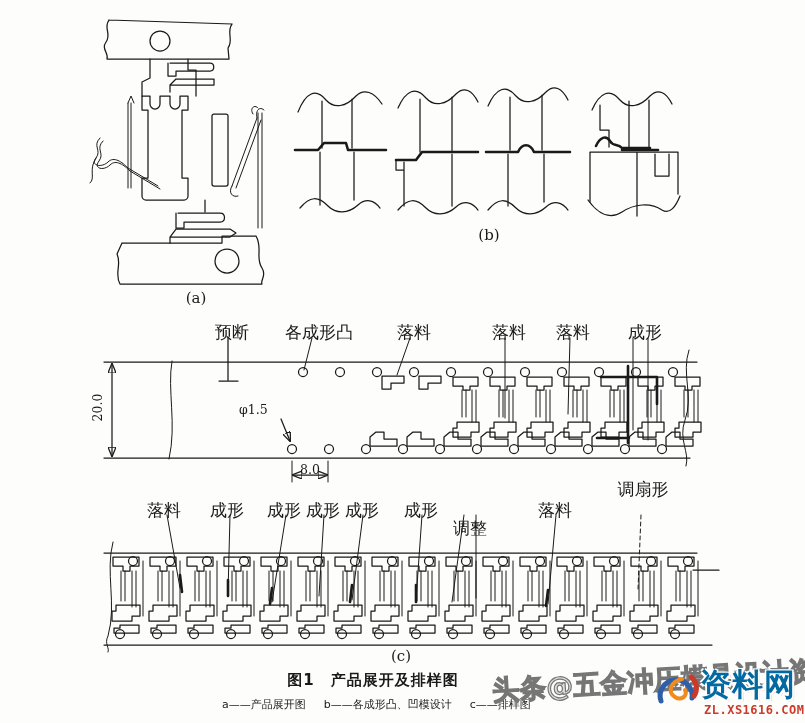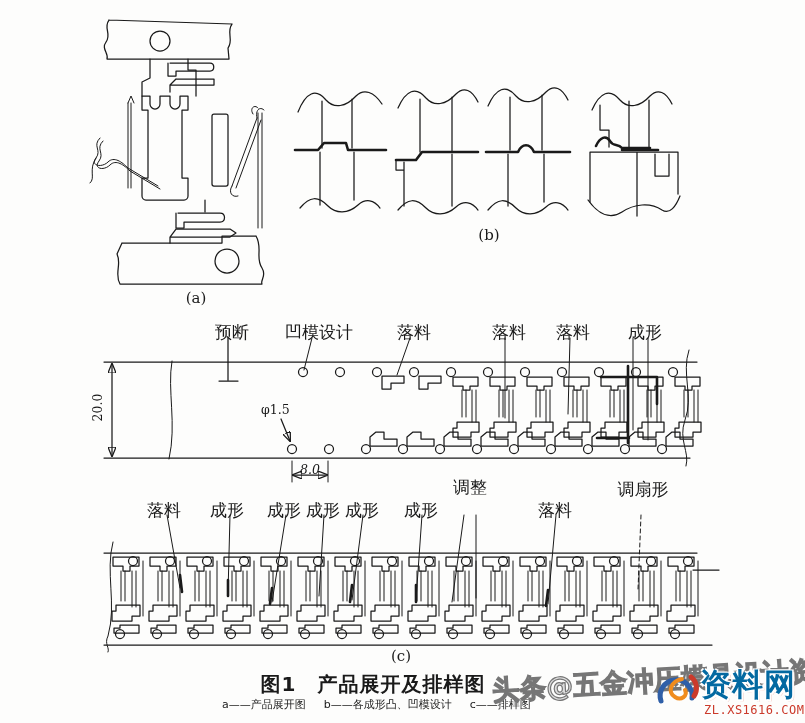--- a/index.html
+++ b/index.html
@@ -6,35 +6,35 @@
   .stage{position:relative;width:805px;height:723px;background:#fdfdfc;overflow:hidden;
          font-family:"DejaVu Sans","Liberation Sans",sans-serif;color:#1a1a1a;}
   svg.draw{position:absolute;left:0;top:0;z-index:1;}
   svg.draw *{stroke:#1a1a1a;fill:none;stroke-width:1.25;stroke-linecap:round;stroke-linejoin:round;}
   svg.draw .thick{stroke-width:2.6;}
   svg.draw .thin{stroke-width:1;}
   .lbl{position:absolute;z-index:2;font-size:17px;white-space:nowrap;transform:translateX(-50%);}
   .sub{position:absolute;z-index:2;font-size:15px;font-family:"DejaVu Serif","Liberation Serif",serif;transform:translateX(-50%);}
   .dim{position:absolute;z-index:2;font-size:12.5px;font-family:"DejaVu Serif","Liberation Serif",serif;white-space:nowrap;}
   .dim.rot{transform:rotate(-90deg);transform-origin:center;}
-  .dim.ctr{transform:translateX(-50%);font-style:italic;}
+  .dim.ctr{transform:translateX(-50%);}
   .cap-title{position:absolute;z-index:2;top:671px;left:373px;transform:translateX(-50%);
-             font-size:20px;font-weight:600;letter-spacing:1px;white-space:nowrap;}
+             font-size:15px;font-weight:600;letter-spacing:1px;white-space:nowrap;}
   .cap-legend{position:absolute;z-index:2;top:697px;left:222px;font-size:11px;white-space:nowrap;}
   .cap-legend span{margin-right:18px;}
   .watermark{position:absolute;z-index:3;left:492px;top:663px;width:320px;
              font-size:27px;font-weight:700;white-space:nowrap;
              transform:rotate(-3.5deg);letter-spacing:0;
              color:rgba(130,130,130,0.25);-webkit-text-stroke:1.2px #767676;}
   .logo{position:absolute;z-index:4;left:652px;top:660px;width:153px;height:63px;}
   .logo-swirl{position:absolute;left:2px;top:8px;}
   .logo-name{position:absolute;left:48px;top:4px;font-size:31px;font-weight:800;
              letter-spacing:1px;color:#0369a1;white-space:nowrap;
              text-shadow:-1.5px -1.5px 0 #fff,1.5px -1.5px 0 #fff,-1.5px 1.5px 0 #fff,1.5px 1.5px 0 #fff,2px 2px 0 #f3c9c2;}
-  .logo-url{position:absolute;left:52px;top:43px;font-size:12px;font-weight:400;
+  .logo-url{position:absolute;left:52px;top:43px;font-size:12px;font-weight:700;
             color:#cb3a2b;letter-spacing:0.5px;font-family:"DejaVu Sans Mono","Liberation Mono",monospace;white-space:nowrap;}
 </style>
 </head>
 <body>
 
 <div class="stage">
 
   <svg class="draw" width="805" height="723" viewBox="0 0 805 723">
     <defs>
       <marker id="arr" viewBox="0 0 10 8" refX="9" refY="4" markerWidth="10" markerHeight="8" orient="auto-start-reverse" markerUnits="userSpaceOnUse">
@@ -218,37 +218,37 @@
         <use href="#bpart" x="593" y="557"></use>
         <use href="#bpart" x="630" y="557"></use>
       <use href="#bpart" x="667" y="557"></use>
       <path class="thin" d="M167,515 L180,588 M230,515 L228,594 M286,515 L272,602 M324,515 L319,596 M363,515 L352,600 M422,515 L416,600 M464,515 L452,602 M476,515 V598 M556,515 L548,604"></path>
       <path class="thin" d="M641,515 L638,590" stroke-dasharray="4,3"></path>
       <path class="thick" d="M180,575 L182,592 M228,580 V596 M272,588 L270,604 M352,585 L350,602 M416,585 V602 M548,590 L546,606"></path>
     </g>
   </svg>
 
   <div class="lbl" style="left:232px;top:321px">预断</div>
-  <div class="lbl" style="left:319px;top:321px">凹模设计</div>
+  <div class="lbl" style="left:319px;top:321px">各成形凸</div>
   <div class="lbl" style="left:414px;top:321px">落料</div>
   <div class="lbl" style="left:509px;top:321px">落料</div>
   <div class="lbl" style="left:573px;top:321px">落料</div>
   <div class="lbl" style="left:645px;top:321px">成形</div>
 
   <div class="dim rot" style="left:84px;top:400px">20.0</div>
-  <div class="dim" style="left:261px;top:402px">φ1.5</div>
+  <div class="dim" style="left:239px;top:402px">φ1.5</div>
   <div class="dim ctr" style="left:310px;top:462px">8.0</div>
 
   <div class="lbl" style="left:164px;top:499px">落料</div>
   <div class="lbl" style="left:227px;top:499px">成形</div>
   <div class="lbl" style="left:284px;top:499px">成形</div>
   <div class="lbl" style="left:323px;top:499px">成形</div>
   <div class="lbl" style="left:362px;top:499px">成形</div>
   <div class="lbl" style="left:421px;top:499px">成形</div>
-  <div class="lbl" style="left:470px;top:476px">调整</div>
+  <div class="lbl" style="left:470px;top:517px">调整</div>
   <div class="lbl" style="left:555px;top:499px">落料</div>
   <div class="lbl" style="left:643px;top:478px">调扇形</div>
 
   <div class="sub" style="left:196px;top:289px">(a)</div>
   <div class="sub" style="left:489px;top:226px">(b)</div>
   <div class="sub" style="left:401px;top:647px">(c)</div>
 
   <div class="cap-title">图1　产品展开及排样图</div>
   <div class="cap-legend">
     <span>a——产品展开图</span><span>b——各成形凸、凹模设计</span><span>c——排样图</span>

